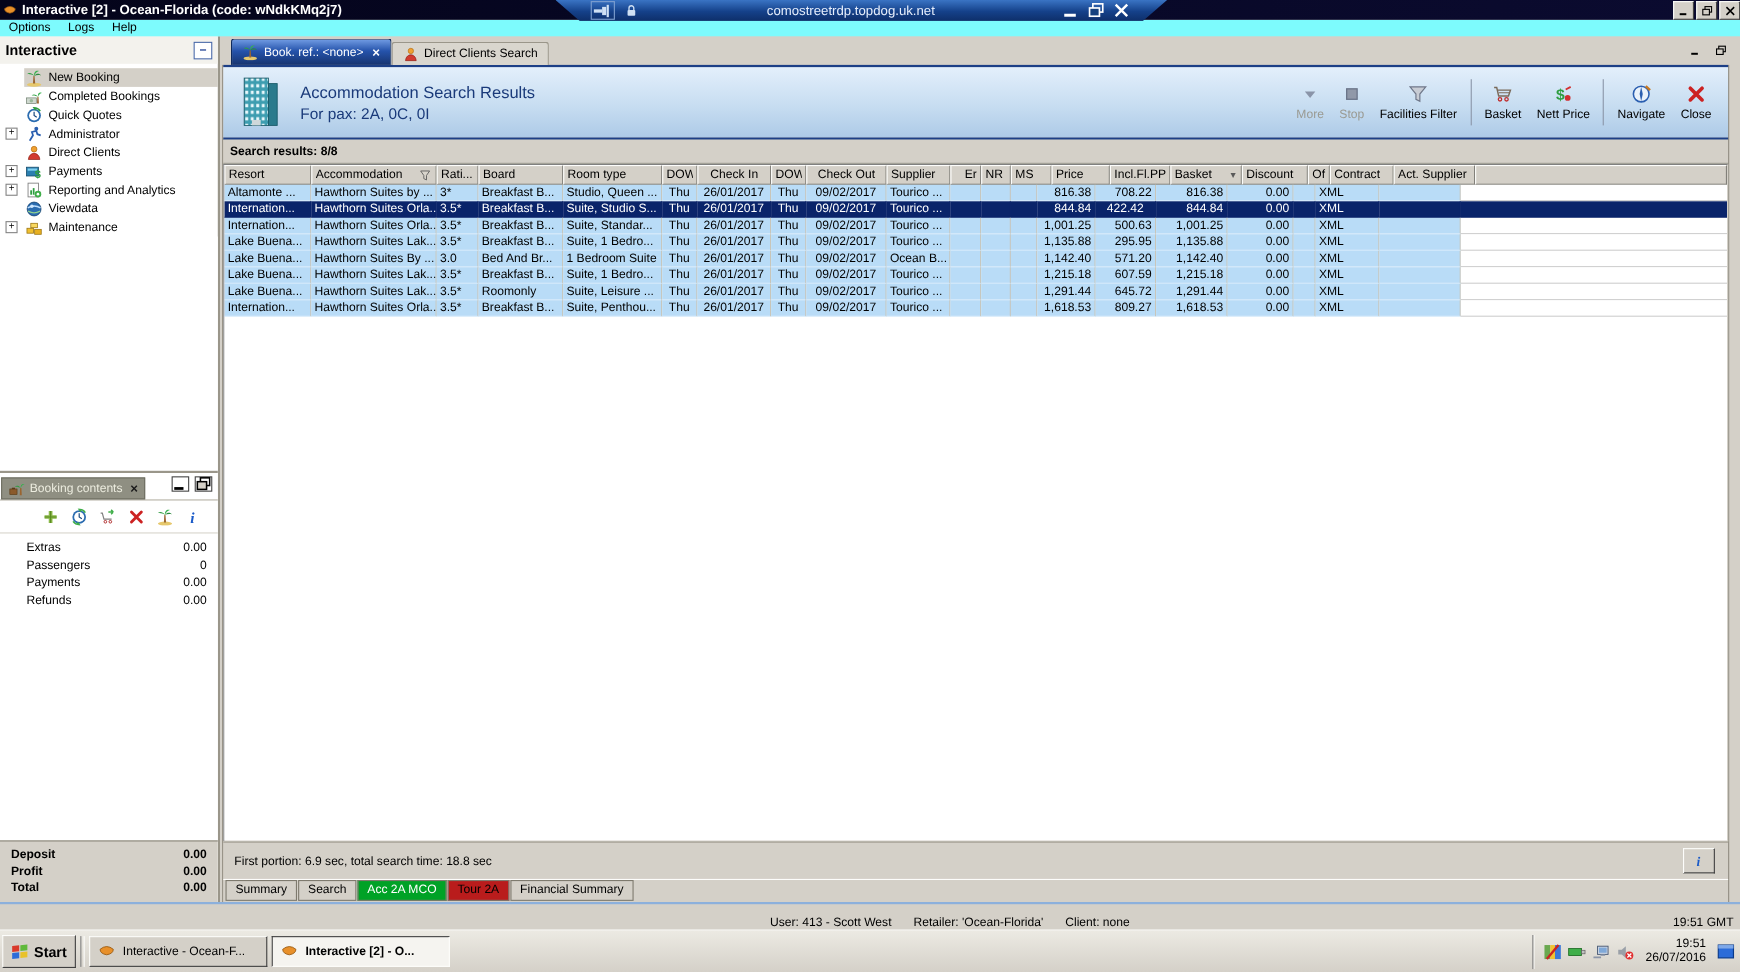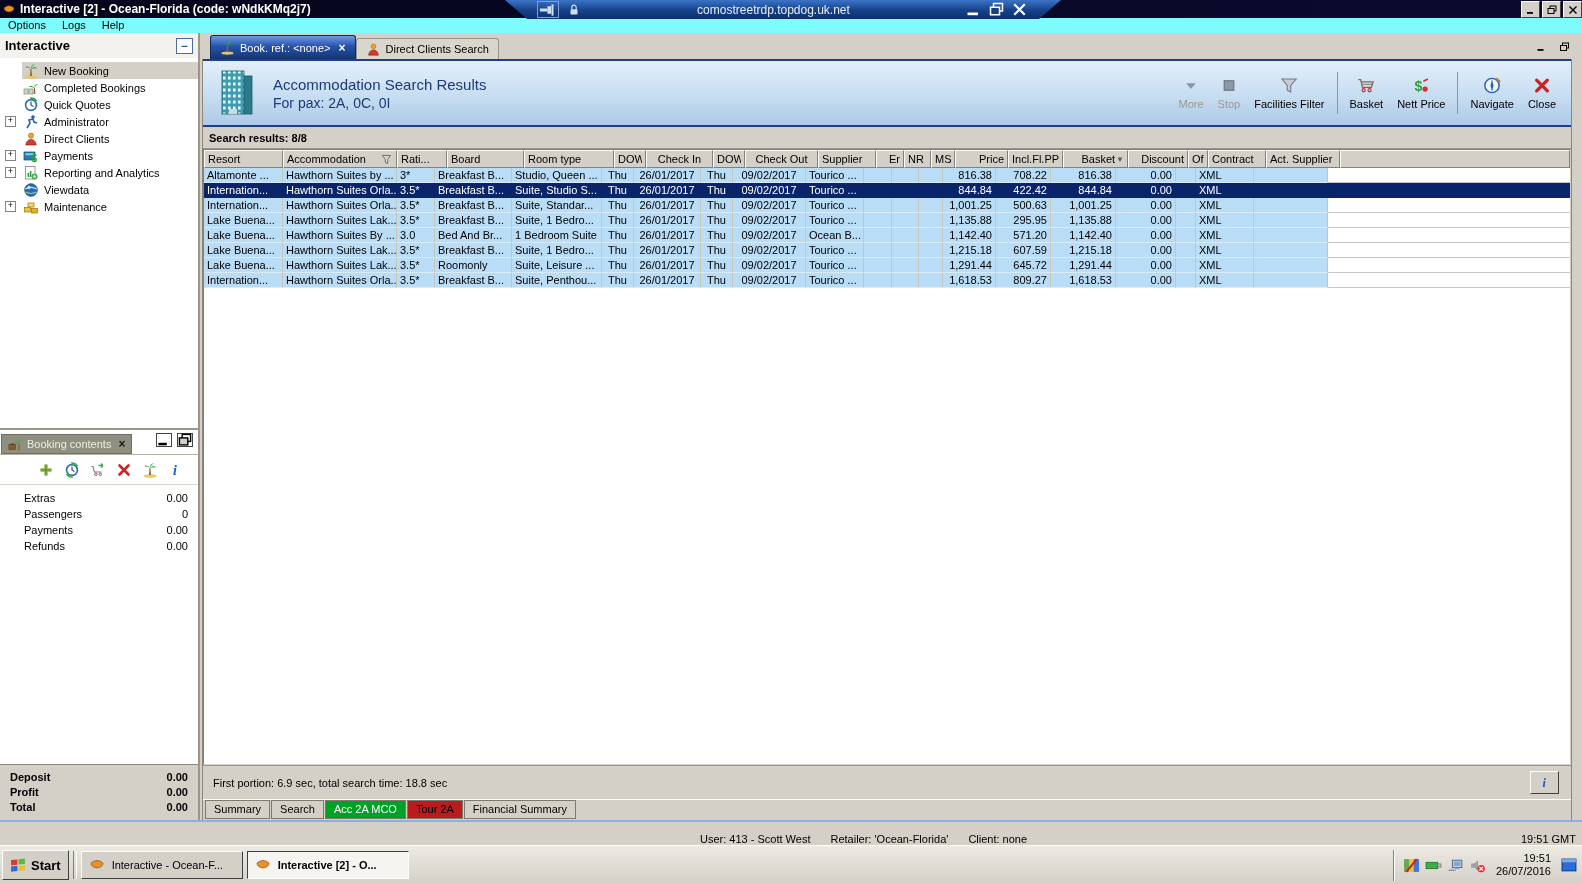--- a/index.html
+++ b/index.html
@@ -96,21 +96,21 @@
 
   .results-bar{height:21px;flex:none;display:flex;align-items:center;font-weight:bold;padding-left:6px;
                background:#d4d0c8;border-bottom:1px solid #9a968a}
 
   .grid{flex:1;background:#fff;border:1px solid;border-color:#808080 #d4d0c8 #d4d0c8 #808080;
         overflow:hidden;display:flex;flex-direction:column;min-height:0}
   .grid-header{display:flex;height:18px;flex:none}
   .th{box-sizing:border-box;background:#d4d0c8;border:1px solid;border-color:#fdfdfb #82807a #82807a #fdfdfb;
       display:flex;align-items:center;padding:0 3px;overflow:hidden;white-space:nowrap;flex:none}
   .th .lab{flex:1;overflow:hidden}
-  .th.al-r .lab{text-align:right}
+  .th.al-r .lab{}
   .th.al-c .lab{text-align:center}
   .th-fill{flex:1}
   .hicon{width:13px;height:13px;margin-left:1px}
   .sorticon{font-size:8px;color:#5a5a5a;margin-left:1px}
   .tr{display:flex;height:15px;flex:none}
   .td{box-sizing:border-box;flex:none;background:#b9dcf7;border-right:1px solid #c8c5b9;border-bottom:1px solid #d9ebfa;
       padding:0 3px;overflow:hidden;white-space:nowrap;line-height:14px}
   .td.al-r{text-align:right}
   .td.al-c{text-align:center}
   .td-fill{flex:1;background:#fff;border-right:none;border-bottom:1px solid #c6c6c6}
@@ -595,21 +595,21 @@
             <span class="lab">Resort</span>
           </div>
           <div class="th al-l" style="width: 114px;">
             <span class="lab">Accommodation</span>
             <span class="icon hicon">
               <svg viewBox="0 0 16 16">
                 <path d="M3 3 H13 L9.5 8 V13 L6.5 11.5 V8 Z" fill="#d8d4cc" stroke="#5a5a5a" stroke-width="1"></path>
               </svg>
             </span>
           </div>
-          <div class="th al-l" style="width: 50px;">
+          <div class="th al-l" style="width: 38px;">
             <span class="lab">Rati...</span>
           </div>
           <div class="th al-l" style="width: 77px;">
             <span class="lab">Board</span>
           </div>
           <div class="th al-l" style="width: 90px;">
             <span class="lab">Room type</span>
           </div>
           <div class="th al-c" style="width: 32px;">
             <span class="lab">DOW</span>
@@ -625,21 +625,21 @@
           </div>
           <div class="th al-l" style="width: 58px;">
             <span class="lab">Supplier</span>
           </div>
           <div class="th al-l" style="width: 28px; text-align: right;">
             <span class="lab">Er</span>
           </div>
           <div class="th al-l" style="width: 27px;">
             <span class="lab">NR</span>
           </div>
-          <div class="th al-l" style="width: 24px;">
+          <div class="th al-l" style="width: 37px;">
             <span class="lab">MS</span>
           </div>
           <div class="th al-r" style="width: 53px;">
             <span class="lab">Price</span>
           </div>
           <div class="th al-r" style="width: 55px;">
             <span class="lab">Incl.Fl.PP</span>
           </div>
           <div class="th al-r" style="width: 65px;">
             <span class="lab">Basket</span>
@@ -691,21 +691,21 @@
             <div class="td al-l" style="width: 90px;">Suite, Studio S...</div>
             <div class="td al-c" style="width: 32px;">Thu</div>
             <div class="td al-c" style="width: 67px;">26/01/2017</div>
             <div class="td al-c" style="width: 32px;">Thu</div>
             <div class="td al-c" style="width: 73px;">09/02/2017</div>
             <div class="td al-l" style="width: 58px;">Tourico ...</div>
             <div class="td al-l" style="width: 28px;"></div>
             <div class="td al-l" style="width: 27px;"></div>
             <div class="td al-l" style="width: 24px;"></div>
             <div class="td al-r" style="width: 53px;">844.84</div>
-            <div class="td al-r" style="width: 55px;">422.42</div>
+            <div class="td al-r" style="width: 55px; text-align: center;">422.42</div>
             <div class="td al-r" style="width: 65px;">844.84</div>
             <div class="td al-r" style="width: 60px;">0.00</div>
             <div class="td al-l" style="width: 20px;"></div>
             <div class="td al-l" style="width: 58px;">XML</div>
             <div class="td al-l" style="width: 74px;"></div>
             <div class="td td-fill"></div>
           </div>
           <div class="tr">
             <div class="td al-l" style="width: 79px;">Internation...</div>
             <div class="td al-l" style="width: 114px;">Hawthorn Suites Orla...</div>

